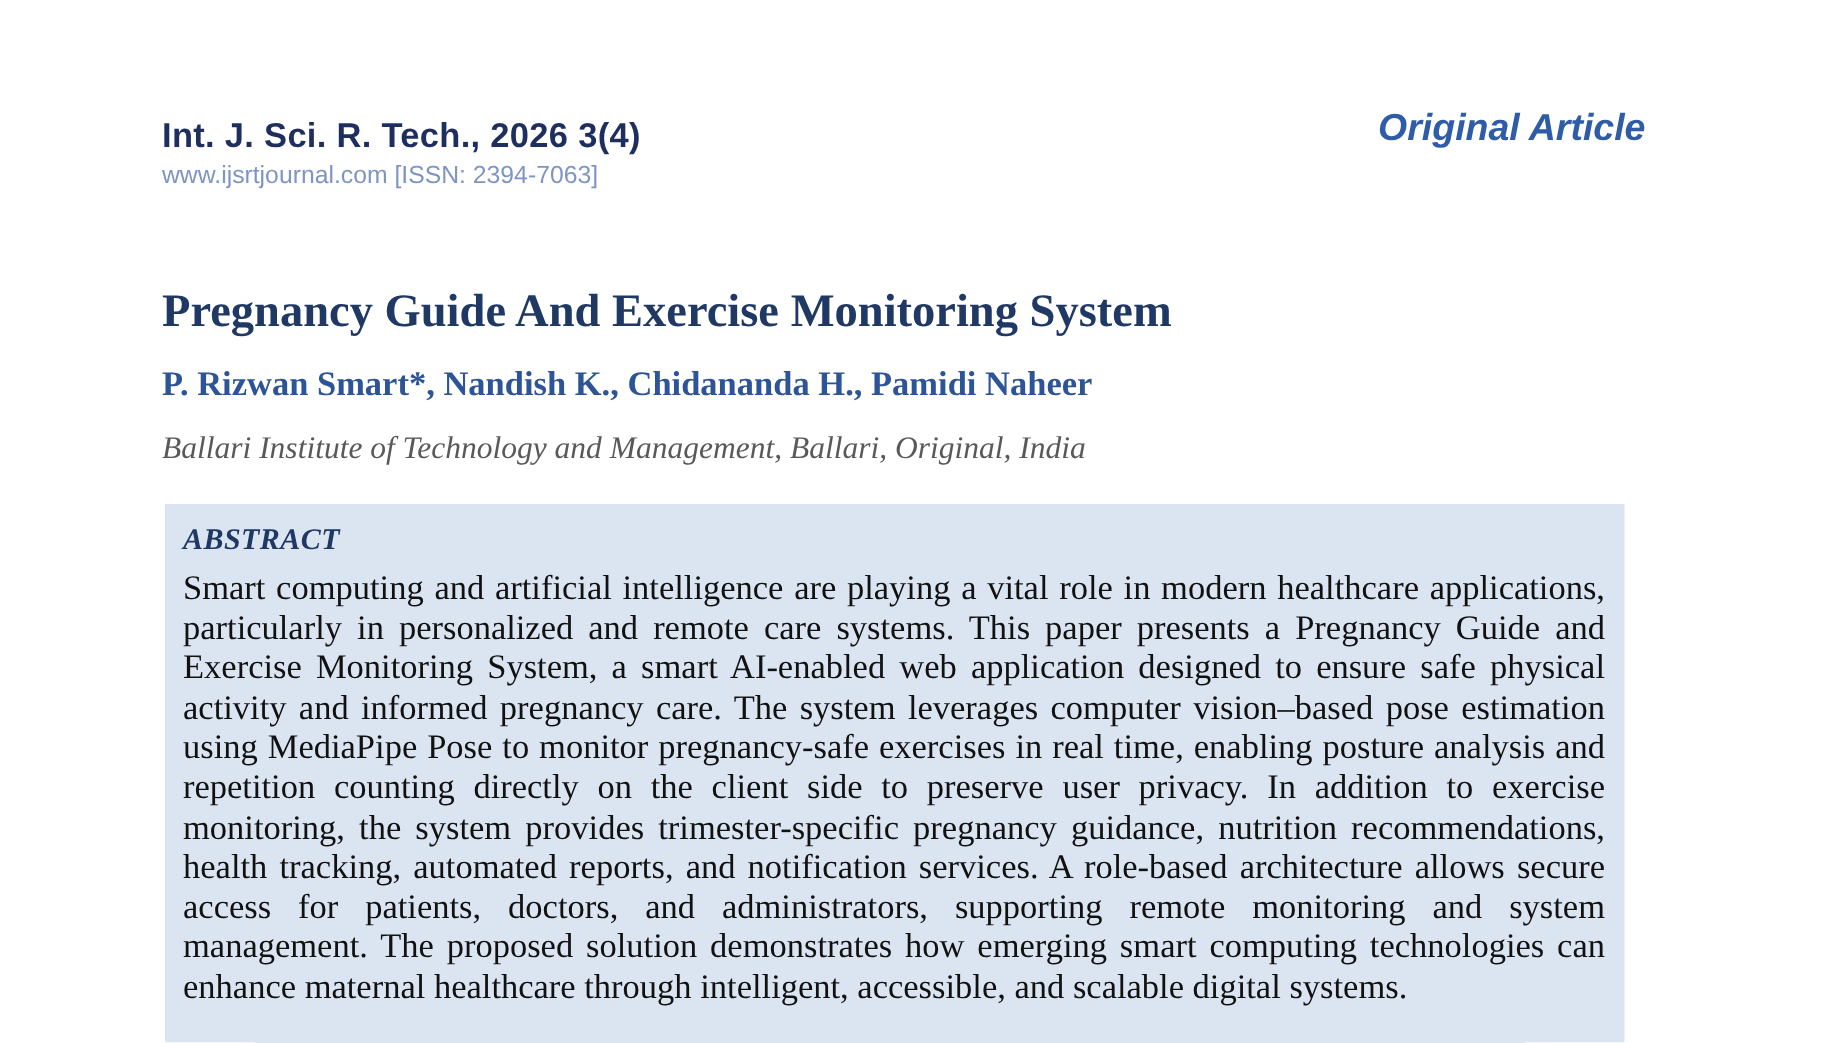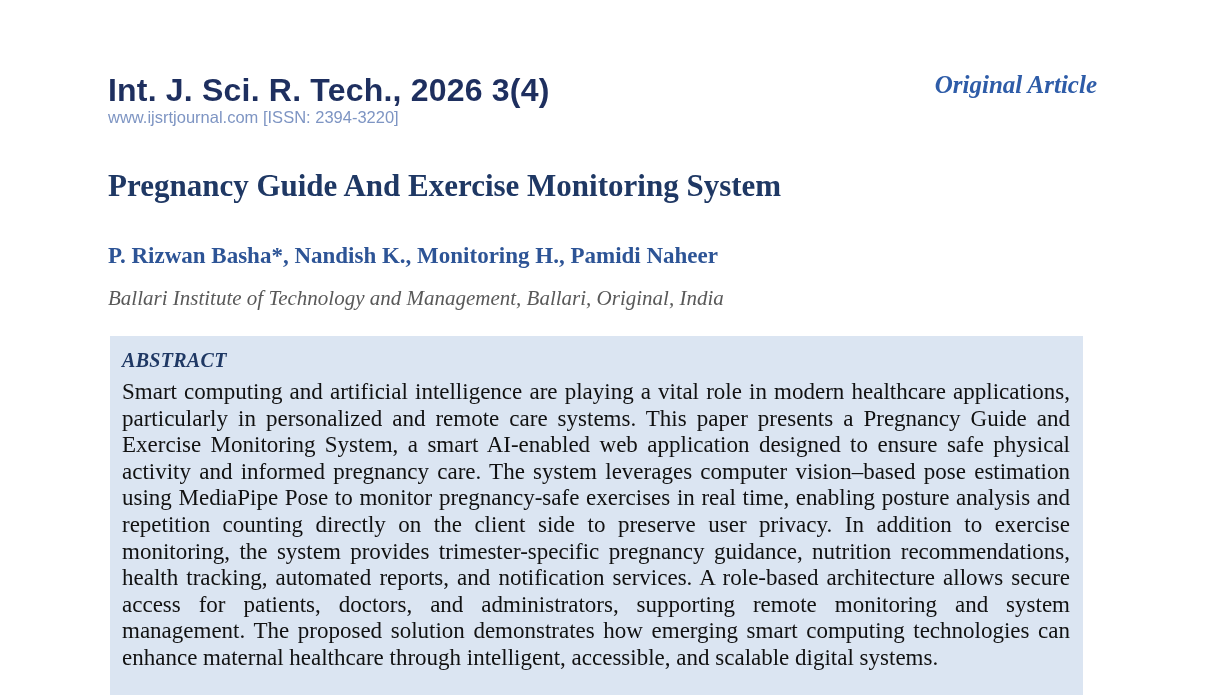--- a/index.html
+++ b/index.html
@@ -23,21 +23,21 @@
     overflow: hidden;
     font-family: "Liberation Serif", serif;
   }
   .journal-block {
     position: absolute;
     left: 108px;
     top: 74px;
     font-family: "Liberation Sans", sans-serif;
   }
   .journal-title {
-    font-size: 32px;
+    font-size: 23px;
     font-weight: 700;
     color: var(--journal-title-color, #1e2f5f);
     letter-spacing: 0.2px;
     line-height: 32px;
     text-align: center;
   }
   .journal-subtitle {
     margin-top: 6px;
     font-size: 16.5px;
     color: var(--journal-subtitle-color, #7e95c3);
@@ -45,30 +45,30 @@
   }
   .journal-url {
     font-size: 16.5px;
     color: var(--journal-subtitle-color, #7e95c3);
     line-height: 22px;
   }
   .article-type {
     position: absolute;
     right: 123px;
     top: 71px;
-    font-family: Liberation Serif, serif;
+    font-family: Liberation Sans, sans-serif;
     font-style: italic;
     font-weight: 700;
     font-size: 25px;
     color: var(--article-type-color, #2e5ca8);
   }
   .paper-title {
     position: absolute;
     left: 108px;
-    top: 168px;
+    top: 189px;
     width: 980px;
     font-size: 31px;
     font-weight: 700;
     color: var(--paper-title-color, #1f3864);
     white-space: nowrap;
   }
   .authors {
     position: absolute;
     left: 108px;
     top: 243px;
@@ -118,28 +118,28 @@
   }
   .keywords-label { font-weight: 700; }
 </style>
 </head>
 <body>
 
 <div class="page">
 
   <div class="journal-block">
     <div class="journal-title">Int. J. Sci. R. Tech., 2026 3(4)</div>
-    <div class="journal-url">www.ijsrtjournal.com [ISSN: 2394-3220]</div>
+    <div class="journal-url">www.ijsrtjournal.com [ISSN: 2394-7063]</div>
   </div>
 
   <div class="article-type">Original Article</div>
 
   <h1 class="paper-title">Pregnancy Guide And Exercise Monitoring System</h1>
 
-  <div class="authors">P. Rizwan Basha*, Nandish K., Monitoring H., Pamidi Naheer</div>
+  <div class="authors">P. Rizwan Smart*, Nandish K., Chidananda H., Pamidi Naheer</div>
 
   <div class="affiliation">Ballari Institute of Technology and Management, Ballari, Original, India</div>
 
   <div class="abstract-box">
     <div class="abstract-heading">ABSTRACT</div>
     <div class="abstract-body">Smart computing and artificial intelligence are playing a vital role in modern healthcare applications, particularly in personalized and remote care systems. This paper presents a Pregnancy Guide and Exercise Monitoring System, a smart AI-enabled web application designed to ensure safe physical activity and informed pregnancy care. The system leverages computer vision–based pose estimation using MediaPipe Pose to monitor pregnancy-safe exercises in real time, enabling posture analysis and repetition counting directly on the client side to preserve user privacy. In addition to exercise monitoring, the system provides trimester-specific pregnancy guidance, nutrition recommendations, health tracking, automated reports, and notification services. A role-based architecture allows secure access for patients, doctors, and administrators, supporting remote monitoring and system management. The proposed solution demonstrates how emerging smart computing technologies can enhance maternal healthcare through intelligent, accessible, and scalable digital systems.</div>
     <div class="keywords-line">
       <span class="keywords-label">Keywords</span><span>: Pregnancy, Exercise, Monitoring, nutrition</span>
     </div>
   </div>

